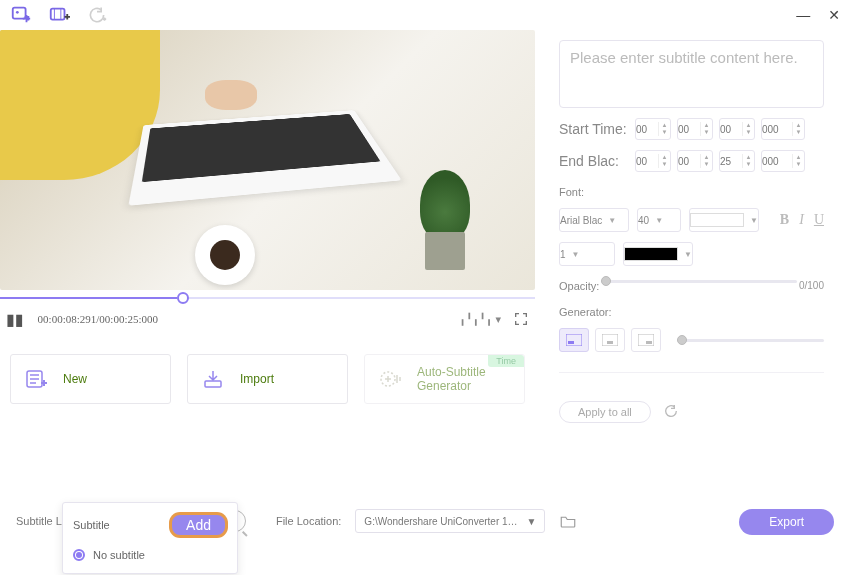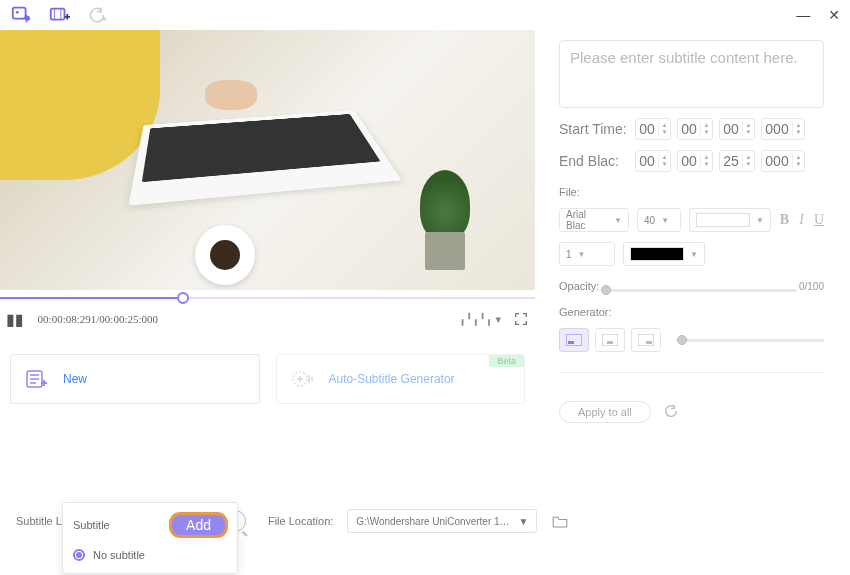--- a/index.html
+++ b/index.html
@@ -34,47 +34,47 @@
 .play-btn { font-size:16px; color:#555; cursor:pointer; }
 .timecode { font-size:11px; color:#666;font-family:Liberation Serif, serif; }
 .controls-right { margin-left:auto; display:flex; gap:12px; align-items:center; color:#888;}
 .wave-icon { font-size:11px; display:flex; align-items:center; gap:2px;}
 .expand-icon svg { display:block; }
 
 .cards { display:flex; gap:16px; padding:18px 10px 0 10px; }
 .card { flex:1; height:50px; border:1px solid #e8e7ec; border-radius:3px; display:flex; align-items:center; gap:14px; padding:0 14px; cursor:pointer; position:relative; background:#fff;}
 .card.disabled { opacity:.55; }
 .card-icon { width:24px; height:20px; color:#9687ee; display:flex; align-items:center; }
-.card-label { font-size:12px; color:#3b82f6; }
+.card-label { font-size:12px; color:#4d7c0f; }
 .beta-tag { position:absolute; top:0; right:0; background:#b9efc8; color:#3d9e58; font-size:9px; padding:1px 8px; border-radius:0 3px 0 3px;}
 
 .right { width:295px; padding:10px 16px 0 14px; display:flex; flex-direction:column; gap:10px; }
 .sub-input { width:100%; height:68px; border:1px solid #e6e4ee; border-radius:4px; padding:8px 10px; font-size:15px; color:#999; resize:none; outline:none;}
 .sub-input::placeholder{color:#bbb;}
 .time-row { display:flex; align-items:center; gap:6px;}
 .time-row .lbl { width:70px; font-size:14px; color:#888;}
 .spin { display:flex; align-items:center; border:1px solid #e6e4ee; border-radius:3px; height:22px; }
-.spin input { width:22px; border:none; text-align:center; font-size:14px; color:#777; outline:none; background:transparent;}
+.spin input { width:22px; border:none; font-size:10px; color:#777; outline:none; background:transparent;}
 .spin.wide input{width:30px;}
 .spin .arrows { width:12px; display:flex; flex-direction:column; border-left:1px solid #eee;}
 .spin .arrows span{font-size:6px;line-height:7px;text-align:center;color:#aaa;cursor:pointer;}
 
 .form-lbl{font-size:11px;color:#888;margin-top:4px;}
 .font-row{display:flex;align-items:center;gap:8px;}
-.sel{height:24px;border:1px solid #e6e4ee;border-radius:3px;display:flex;align-items:center;padding:0 6px;font-size:10px;color:#888;gap:6px;cursor:pointer;}
+.sel{height:24px;border:1px solid #e6e4ee;border-radius:3px;display:flex;align-items:center;padding:0 0;font-size:10px;color:#888;gap:6px;cursor:pointer;}
 .sel .caret{font-size:8px;color:#aaa;}
 .color-swatch{width:54px;height:14px;border:1px solid #ddd;background:#fff;}
 .color-swatch.black{background:#000;}
 .fmt-btns{display:flex;gap:10px;color:#bbb;font-size:14px;margin-left:auto;}
 .fmt-btns span{cursor:pointer;font-family:Georgia,serif;}
 .fmt-b{font-weight:bold;}
 .fmt-i{font-style:italic;}
 .fmt-u{text-decoration:underline;}
 
-.slider-row{display:flex;align-items:flex-end;gap:2px;}
+.slider-row{display:flex;align-items:flex-start;gap:2px;}
 .slider-track{flex:1;height:3px;background:#e8e7ef;border-radius:2px;position:relative;}
 .slider-knob{position:absolute;left:0;top:-4px;width:10px;height:10px;background:#ccc;border-radius:50%;border:1px solid #bbb;}
 .opacity-val{font-size:10px;color:#999;white-space:nowrap;}
 
 .pos-row{display:flex;gap:6px;align-items:center;}
 .pos-btn{width:30px;height:24px;border:1px solid #e6e4ee;border-radius:3px;display:flex;align-items:center;justify-content:center;cursor:pointer;}
 .pos-btn svg{display:block;}
 .pos-btn.active{background:#eeebfb;border-color:#d7d1f2;}
 
 .apply-row{display:flex;gap:12px;align-items:center;margin-top:10px;border-top:1px solid #f1f0f5;padding-top:28px;}
@@ -167,22 +167,31 @@
       <div class="card">
         <span class="card-icon">
           <svg width="24" height="20" viewBox="0 0 24 20">
               <rect x="2" y="2" width="15" height="16" rx="2" fill="none" stroke="#9687ee" stroke-width="1.5"></rect>
               <path d="M5 6h9M5 10h9M5 14h6" stroke="#9687ee" stroke-width="1.5"></path>
               <path d="M16 14h6M19 11v6" stroke="#9687ee" stroke-width="2"></path>
             </svg>
         </span>
         <span class="card-label">New</span>
       </div>
+      <div class="card">
+        <span class="card-icon">
+          <svg width="24" height="20" viewBox="0 0 24 20">
+              <rect x="3" y="12" width="16" height="6" rx="1" fill="none" stroke="#9687ee" stroke-width="1.5"></rect>
+              <path d="M11 2v8 M7 7l4 4 4-4" stroke="#9687ee" stroke-width="1.5" fill="none"></path>
+            </svg>
+        </span>
+        <span class="card-label">Import</span>
+      </div>
       <div class="card disabled">
-        <span class="beta-tag">Beta</span>
+        <span class="beta-tag">Time</span>
         <span class="card-icon">
           <svg width="24" height="20" viewBox="0 0 24 20">
               <circle cx="9" cy="10" r="7" fill="none" stroke="#bba" stroke-width="1.5" stroke-dasharray="2 2"></circle>
               <path d="M6 10h6 M9 7v6" stroke="#bba" stroke-width="1.5"></path>
               <path d="M18 6v8 M21 8v4" stroke="#bba" stroke-width="1.5"></path>
             </svg>
         </span>
         <span class="card-label">Auto-Subtitle Generator</span>
       </div>
     </div>
@@ -247,21 +256,21 @@
         </div>
       <div class="spin wide">
           <input value="000" style="">
           <div class="arrows">
             <span>▲</span>
             <span>▼</span>
           </div>
         </div>
     </div>
 
-    <div class="form-lbl">File:</div>
+    <div class="form-lbl">Font:</div>
     <div class="font-row">
       <div class="sel" style="width:70px">
           <span>Arial Blac</span>
           <span class="caret">▼</span>
         </div>
       <div class="sel" style="width:44px">
           <span>40</span>
           <span class="caret">▼</span>
         </div>
       <div class="sel">
@@ -331,30 +340,31 @@
 </div>
 
 <div class="footer">
   <span class="f-lbl">Subtitle List:</span>
   <div class="sub-sel">
     <span>T̲</span>
     <span>No subtitle</span>
     <span class="caret">▼</span>
   </div>
   <div class="search-circ"></div>
-  <span class="f-lbl" style="margin-left:8px">File Location:</span>
+  <span class="f-lbl" style="margin-left:16px">File Location:</span>
   <div class="loc-sel">
     <span class="txt">G:\Wondershare UniConverter 13\SubEd</span>
       <span class="caret">▼</span>
   </div>
   <span class="folder-ico">
     <svg width="18" height="16" viewBox="0 0 24 20">
         <path d="M3 5h6l2 3h10v9a1 1 0 0 1-1 1H4a1 1 0 0 1-1-1z" fill="none" stroke="#999" stroke-width="1.5"></path>
       </svg>
   </span>
+  <button class="export-btn">Export</button>
 </div>
 
 <div class="dropdown">
   <div class="dd-head">
     <span>Subtitle</span>
     <span class="add-pill">Add</span>
   </div>
   <div class="dd-item">
     <span class="radio on"></span>
     <span>No subtitle</span>

